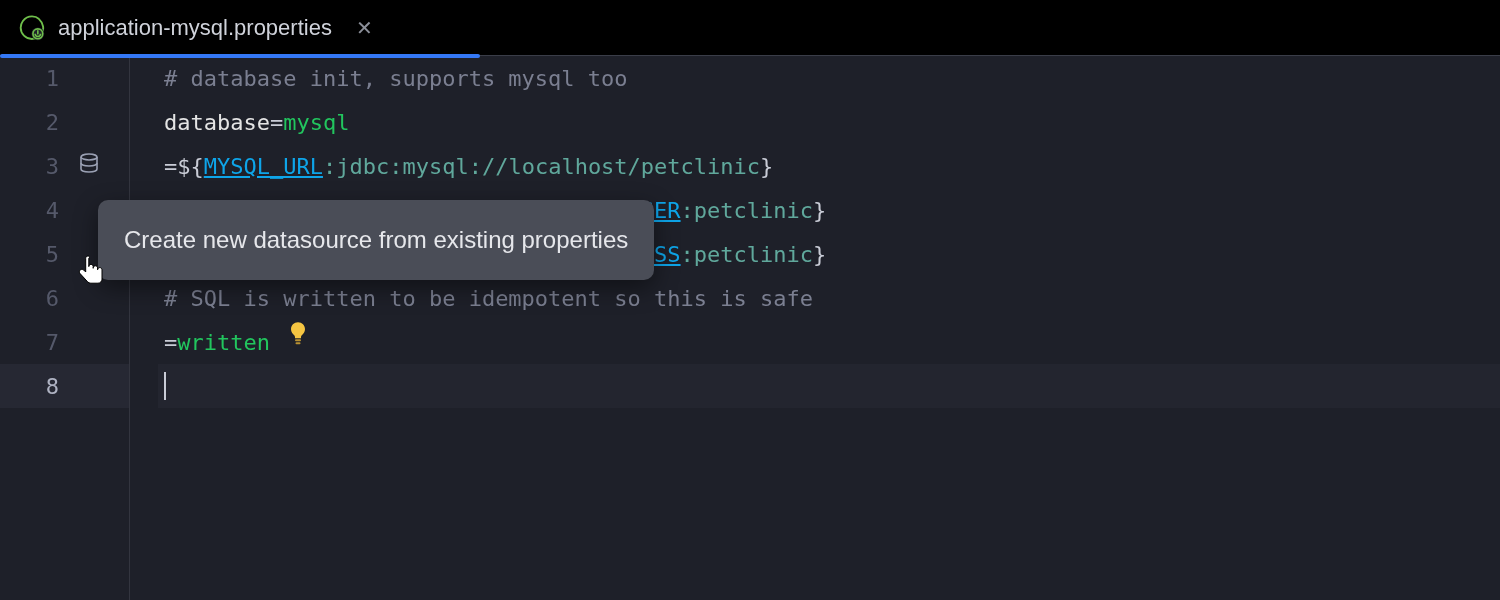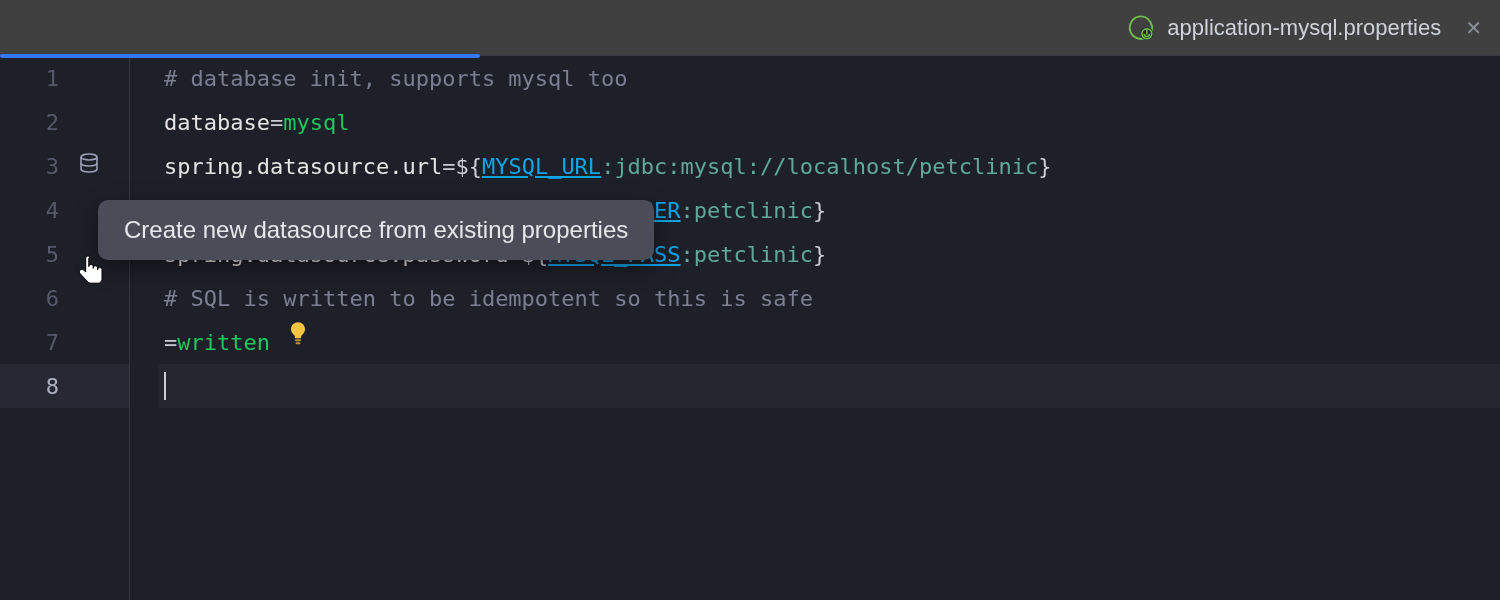--- a/index.html
+++ b/index.html
@@ -1,23 +1,22 @@
 <!DOCTYPE html>
 <html><head>
 <meta charset="utf-8">
 <style>
   * { margin: 0; padding: 0; box-sizing: border-box; }
   html, body { width: 1500px; height: 600px; overflow: hidden; background: #1e2029; font-family: -apple-system, BlinkMacSystemFont, "Segoe UI", sans-serif; }
   .tabbar {
     height: 56px;
     display: flex;
     align-items: center;
-    background: #404040;
-    position: relative;
-    justify-content: flex-end;
+    background: #000000;
+    position: relative;
   }
   .tab {
     display: flex;
     align-items: center;
     gap: 12px;
     padding: 0 18px;
     height: 100%;
     color: #cfd2da;
     font-size: 22px;
   }
@@ -112,21 +111,21 @@
     transform: translateY(-58%);
     z-index: 4;
   }
   .tooltip {
     position: absolute;
     left: 98px;
     top: 144px;
     background: #4a4d57;
     color: #e6e7eb;
     font-size: 24px;
-    padding: 16px 26px;
+    padding: 26px 26px;
     border-radius: 10px;
     box-shadow: 0 8px 24px rgba(0,0,0,.45);
     z-index: 20;
     pointer-events: none;
   }
   .cursor-hand {
     position: absolute;
     left: 76px;
     top: 196px;
     z-index: 22;
@@ -191,21 +190,21 @@
   </div>
 
   <div class="code">
     <div class="cline">
       <span class="c-comment"># database init, supports mysql too</span>
     </div>
     <div class="cline">
       <span class="c-key">database</span><span class="c-eq">=</span><span class="c-val-it">mysql</span>
     </div>
     <div class="cline">
-      <span class="c-key">spring.datasource.url</span><span class="c-eq">=</span><span class="c-dollar">$</span><span class="c-brace">{</span><span class="c-env">MYSQL_URL</span><span class="c-lit">:</span><span class="c-lit">jdbc:mysql://localhost/petclinic</span><span class="c-brace">}</span>
+      <span class="c-eq">=</span><span class="c-dollar">$</span><span class="c-brace">{</span><span class="c-env">MYSQL_URL</span><span class="c-lit">:</span><span class="c-lit">jdbc:mysql://localhost/petclinic</span><span class="c-brace">}</span>
     </div>
     <div class="cline">
       <span class="c-key">spring.datasource.username</span><span class="c-eq">=</span><span class="c-dollar">$</span><span class="c-brace">{</span><span class="c-env">MYSQL_USER</span><span class="c-lit">:</span><span class="c-lit">petclinic</span><span class="c-brace">}</span>
     </div>
     <div class="cline">
       <span class="c-key">spring.datasource.password</span><span class="c-eq">=</span><span class="c-dollar">$</span><span class="c-brace">{</span><span class="c-env">MYSQL_PASS</span><span class="c-lit">:</span><span class="c-lit">petclinic</span><span class="c-brace">}</span>
     </div>
     <div class="cline">
       <span class="c-comment"># SQL is written to be idempotent so this is safe</span>
     </div>

